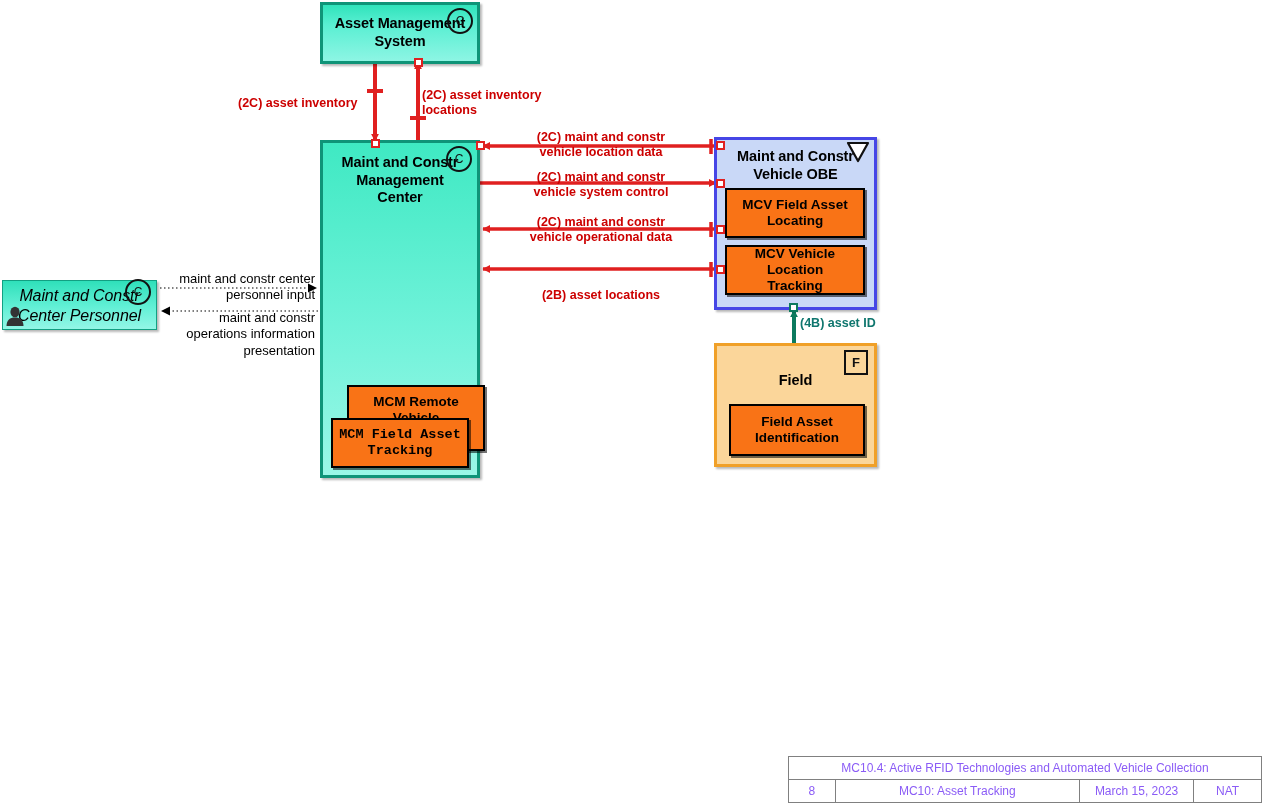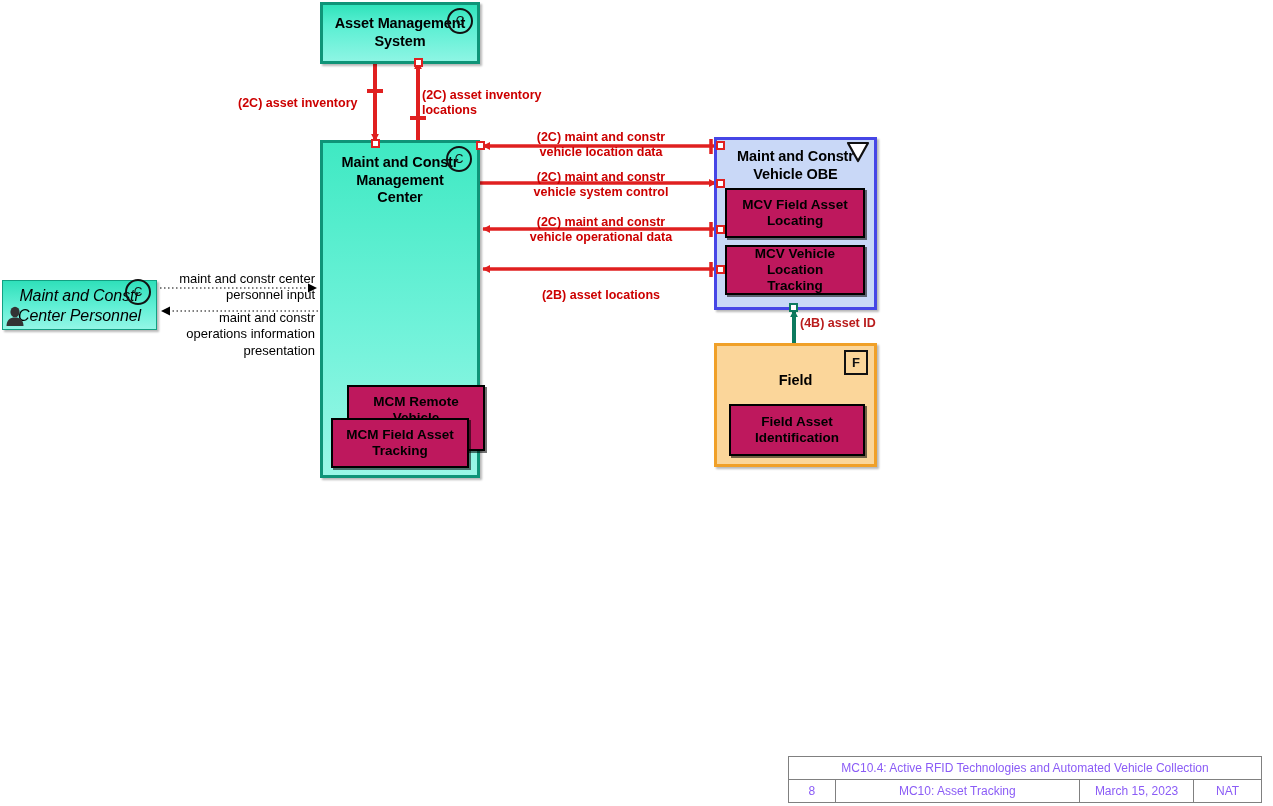--- a/index.html
+++ b/index.html
@@ -59,21 +59,21 @@
   .orange {
     background: #fbd69a;
     border: 3px solid #f0a028;
     box-shadow: 2px 2px 2px rgba(0,0,0,0.28);
   }
 
   
   .subbox {
     position: absolute;
     box-sizing: border-box;
-    background: #be185d;
+    background: #f97316;
     border: 2.5px solid #000;
     display: flex; align-items: center; justify-content: center;
     text-align: center;
     font-weight: bold; font-size: 13.5px; color: #000;
     line-height: 1.2;
     box-shadow: 2px 2px 0 rgba(0,0,0,0.55);
   }
 
   
   .badge-circle {
@@ -110,21 +110,21 @@
   
   .flabel {
     position: absolute;
     color: #cc0000;
     font-weight: bold;
     font-size: 12.5px;
     line-height: 1.22;
     text-align: center;
     white-space: pre-line;
   }
-  .flabel.green { color: #b91c1c; }
+  .flabel.green { color: #0f766e; }
   .ilabel {
     position: absolute;
     color: #000;
     font-size: 13px;
     line-height: 1.25;
     text-align: right;
     white-space: pre-line;
   }
 
   
@@ -209,21 +209,21 @@
   <div class="port" style="left:414px; top:58px;"></div>
 
   <div class="node teal2" style="left:320px; top:140px; width:160px; height:338px;">
     <div class="node-title" style="padding-top: 11px; white-space: pre-line;">Maint and Constr
 Management
 Center</div>
     <div class="badge-circle" style="right:5px; top:3px;">C</div>
 
     <div class="subbox" style="left: 24px; top: 218px; width: 138px; height: 66px; white-space: pre-line; margin-top: 24px;">MCM Remote Vehicle
 Control</div>
-    <div class="subbox" style="left: 8px; top: 275px; width: 138px; height: 50px; white-space: pre-line;">MCM Field Asset
+    <div class="subbox" style="left: 8px; top: 275px; width: 138px; height: 50px; white-space: pre-line; font-family: Liberation Mono, monospace;">MCM Field Asset
 Tracking</div>
   </div>
   <div class="port" style="left:371px; top:139px;"></div>
   <div class="port" style="left:476px; top:141px;"></div>
 
   <div class="node person-box" style="left:2px; top:280px; width:155px; height:50px;">
     <div class="node-title" style="padding-top: 5px; white-space: pre-line;">Maint and Constr
 Center Personnel</div>
     <div class="badge-circle" style="right:5px; top:-2px;">C</div>
     <svg width="20" height="22" viewBox="0 0 20 22" style="position:absolute; left:2px; bottom:2px;">

